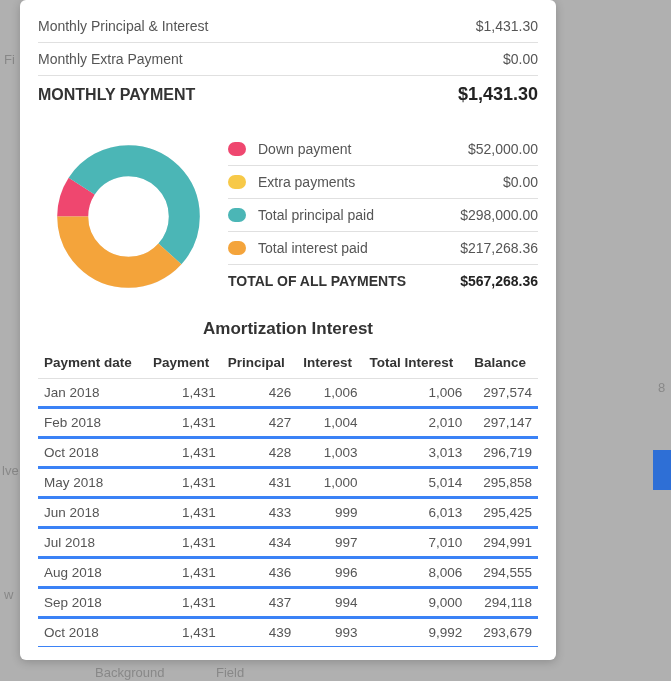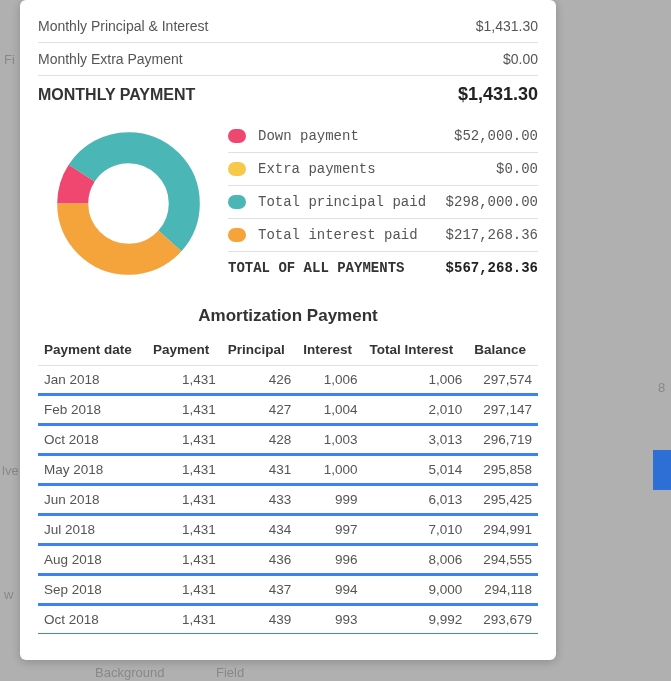--- a/index.html
+++ b/index.html
@@ -34,22 +34,21 @@
 }
 .row.total {
   font-weight: 700;
   color: #333;
   font-size: 16px;
   border-bottom: none;
 }
 .row.total .value { font-size: 18px; font-weight: 700; color: #222; }
 .breakdown {
   display: flex;
-  margin-top: 7px;
-  font-family: Liberation Mono, monospace;
+  margin-top: 20px;
 }
 .donut-col {
   width: 180px;
   display: flex;
   align-items: flex-start;
   justify-content: center;
   padding-top: 6px;
 }
 .legend-col {
   flex: 1;
@@ -179,21 +178,21 @@
             <span class="val">$217,268.36</span>
           </div>
         </div>
       <div class="legend-row total">
         <span class="label">TOTAL OF ALL PAYMENTS</span>
         <span class="val">$567,268.36</span>
       </div>
     </div>
   </div>
 
-  <div class="sched-title">Amortization Payment</div>
+  <div class="sched-title">Amortization Interest</div>
 
   <div class="sched-wrap">
     <table>
       <thead>
         <tr id="sched-head">
             <th>Payment date</th>
             <th>Payment</th>
             <th>Principal</th>
             <th>Interest</th>
             <th>Total Interest</th>

